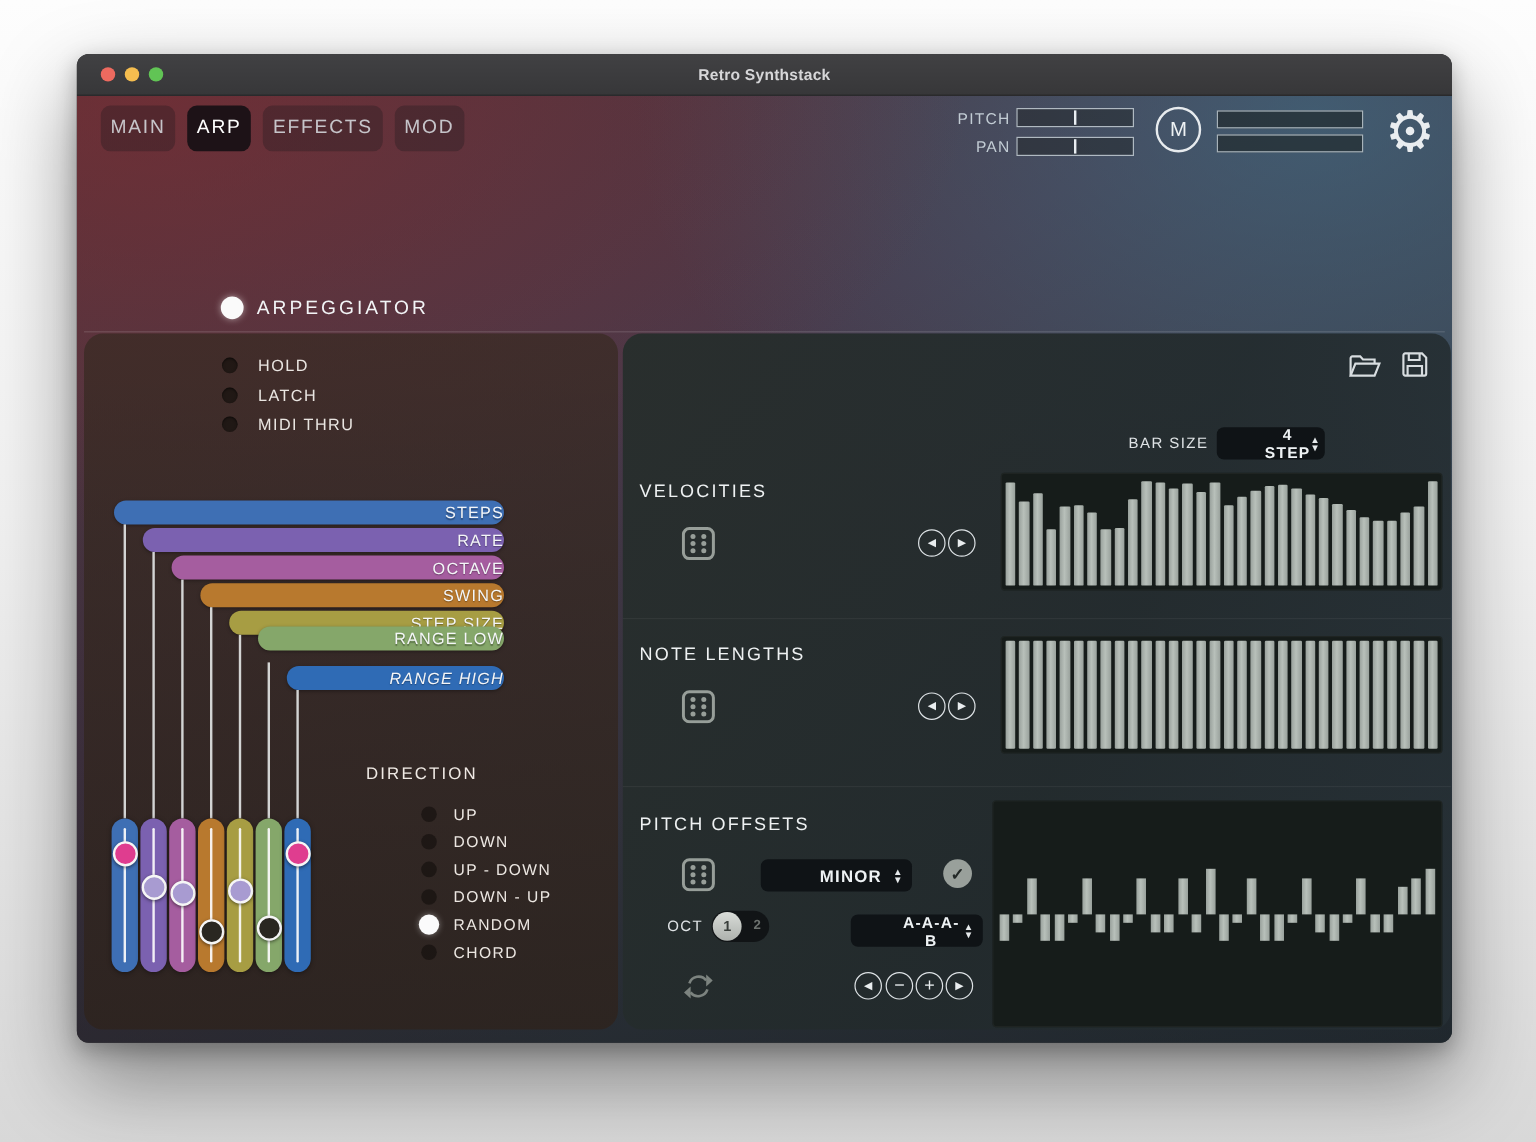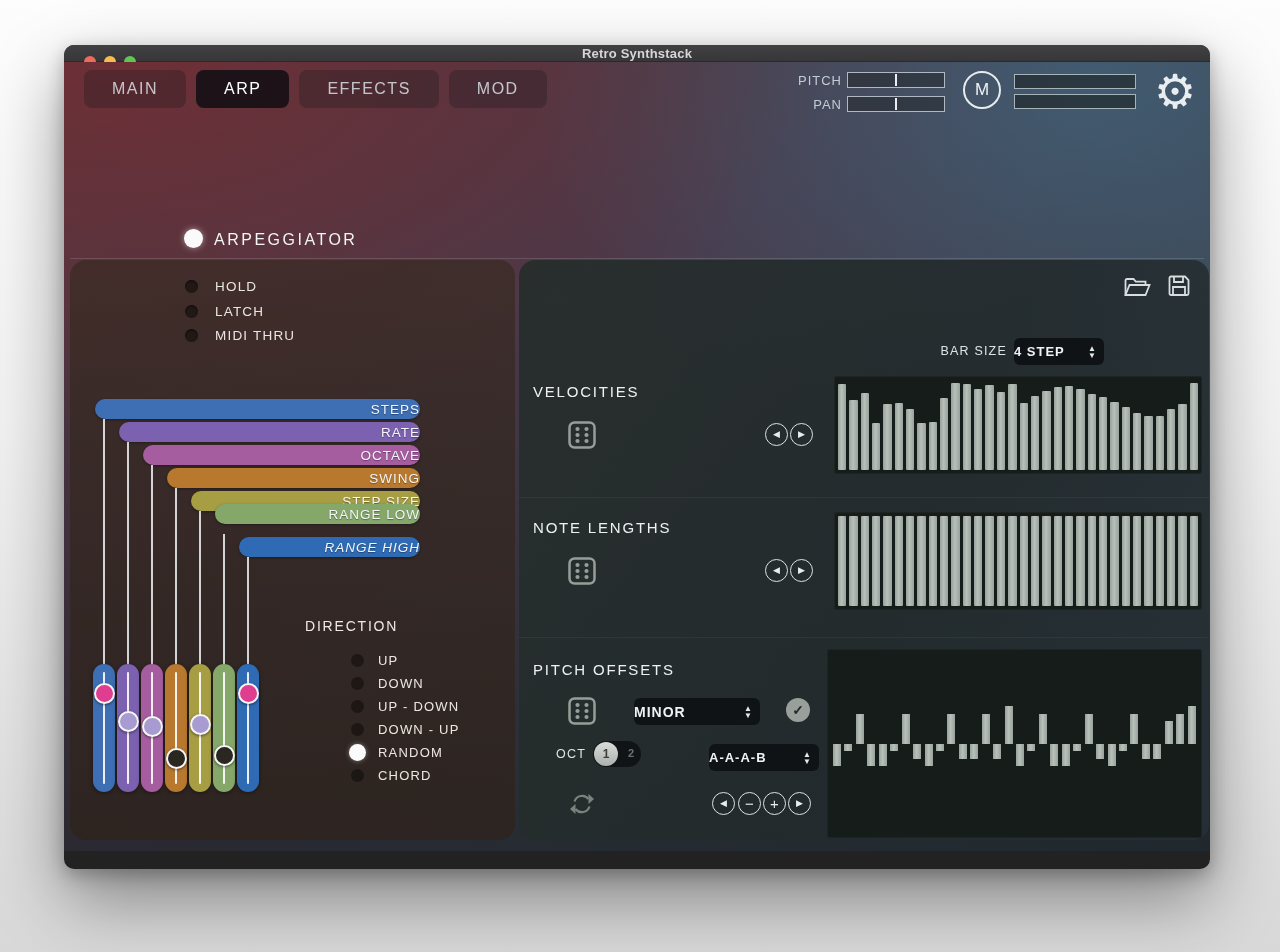--- a/index.html
+++ b/index.html
@@ -9,21 +9,21 @@
     background:linear-gradient(180deg,#fdfdfd 0%,#f1f1f1 45%,#d8d8d8 100%);
     overflow:hidden; position:relative;
   }
   .window {
     position:absolute; left:64px; top:45px; width:1146px; height:824px;
     border-radius:10px; overflow:hidden;
     box-shadow:0 30px 70px rgba(0,0,0,.40), 0 6px 18px rgba(0,0,0,.25);
     background:#222;
   }
   .titlebar {
-    position:relative; height:17px; background:linear-gradient(180deg,#414143,#373739);
+    position:relative; height:35px; background:linear-gradient(180deg,#414143,#373739);
     display:flex; align-items:center; justify-content:center;
     border-bottom:1px solid #2a2a2c;
   }
   .titlebar .title { color:#d6d6d8; font-size:13px; font-weight:bold; letter-spacing:.2px; }
   .lights { position:absolute; left:20px; top:11px; display:flex; gap:8px; }
   .light { width:12px; height:12px; border-radius:50%; }
   .light.red{ background:#ed6a5f; } .light.yellow{ background:#f5bd4f; } .light.green{ background:#61c455; }
 
   .content {
     position:relative; width:100%; height:789px;
@@ -34,21 +34,21 @@
       linear-gradient(150deg, #523439 0%, #49394a 38%, #37434e 72%, #2d3c46 100%);
   }
   .content::before { 
     content:""; position:absolute; left:6px; right:6px; top:196px; height:1px;
     background:rgba(255,255,255,.14);
   }
 
   
   .nav { position:absolute; left:20px; top:8px; display:flex; gap:10px; }
   .tab {
-    padding:10px 28px; border-radius:8px; font-size:16px; letter-spacing:1.5px;
+    padding:10px 8px; border-radius:8px; font-size:16px; letter-spacing:1.5px;
     color:rgba(224,230,236,.82); background:rgba(18,20,26,.28); cursor:default;
   }
   .tab.active { background:rgba(12,12,16,.82); color:#fff; }
 
   .preset {
     position:absolute; left:339px; top:8px; width:350px; height:42px;
     border:1px solid rgba(200,215,224,.55); background:rgba(36,48,56,.22);
     display:flex; align-items:center; justify-content:center;
   }
   .preset-name { color:#eef2f5; font-size:15px; letter-spacing:1px; }
@@ -119,21 +119,21 @@
   .pb-title { position:absolute; left:0; right:0; top:18px; text-align:center; color:#eef1f2;
     font-size:15px; letter-spacing:2.2px; }
   .icon-btn { position:absolute; }
   .sec-title { position:absolute; left:14px; color:#eef1f2; font-size:15px; letter-spacing:1.8px;text-align:right; }
   .small-label { position:absolute; color:#dfe3e5; font-size:12.5px; letter-spacing:1.2px; }
 
   .drop {
     position:absolute; height:27px; background:#0f1316; border-radius:6px;
     display:flex; align-items:center; color:#eef2f4; font-size:13px; letter-spacing:1px;
   }
-  .drop .val { flex:1; text-align:left; font-weight:bold; }
+  .drop .val { flex:1; text-align:center; font-weight:bold;margin-left:40px; }
   .stepper { display:flex; flex-direction:column; margin-right:7px; color:#e6eaec; }
   .stepper span { font-size:8px; line-height:7px; }
 
   .circle-btn {
     position:absolute; width:23px; height:23px; border-radius:50%;
     border:1.6px solid #dde2e5; color:#e9edef; display:flex; align-items:center; justify-content:center;
   }
   .circle-btn .tri { font-size:9px; line-height:1; }
   .circle-btn .sym { font-size:15px; line-height:1; margin-top:-1px; }
   .check-btn { position:absolute; width:24px; height:24px; border-radius:50%; background:#99a09b;

